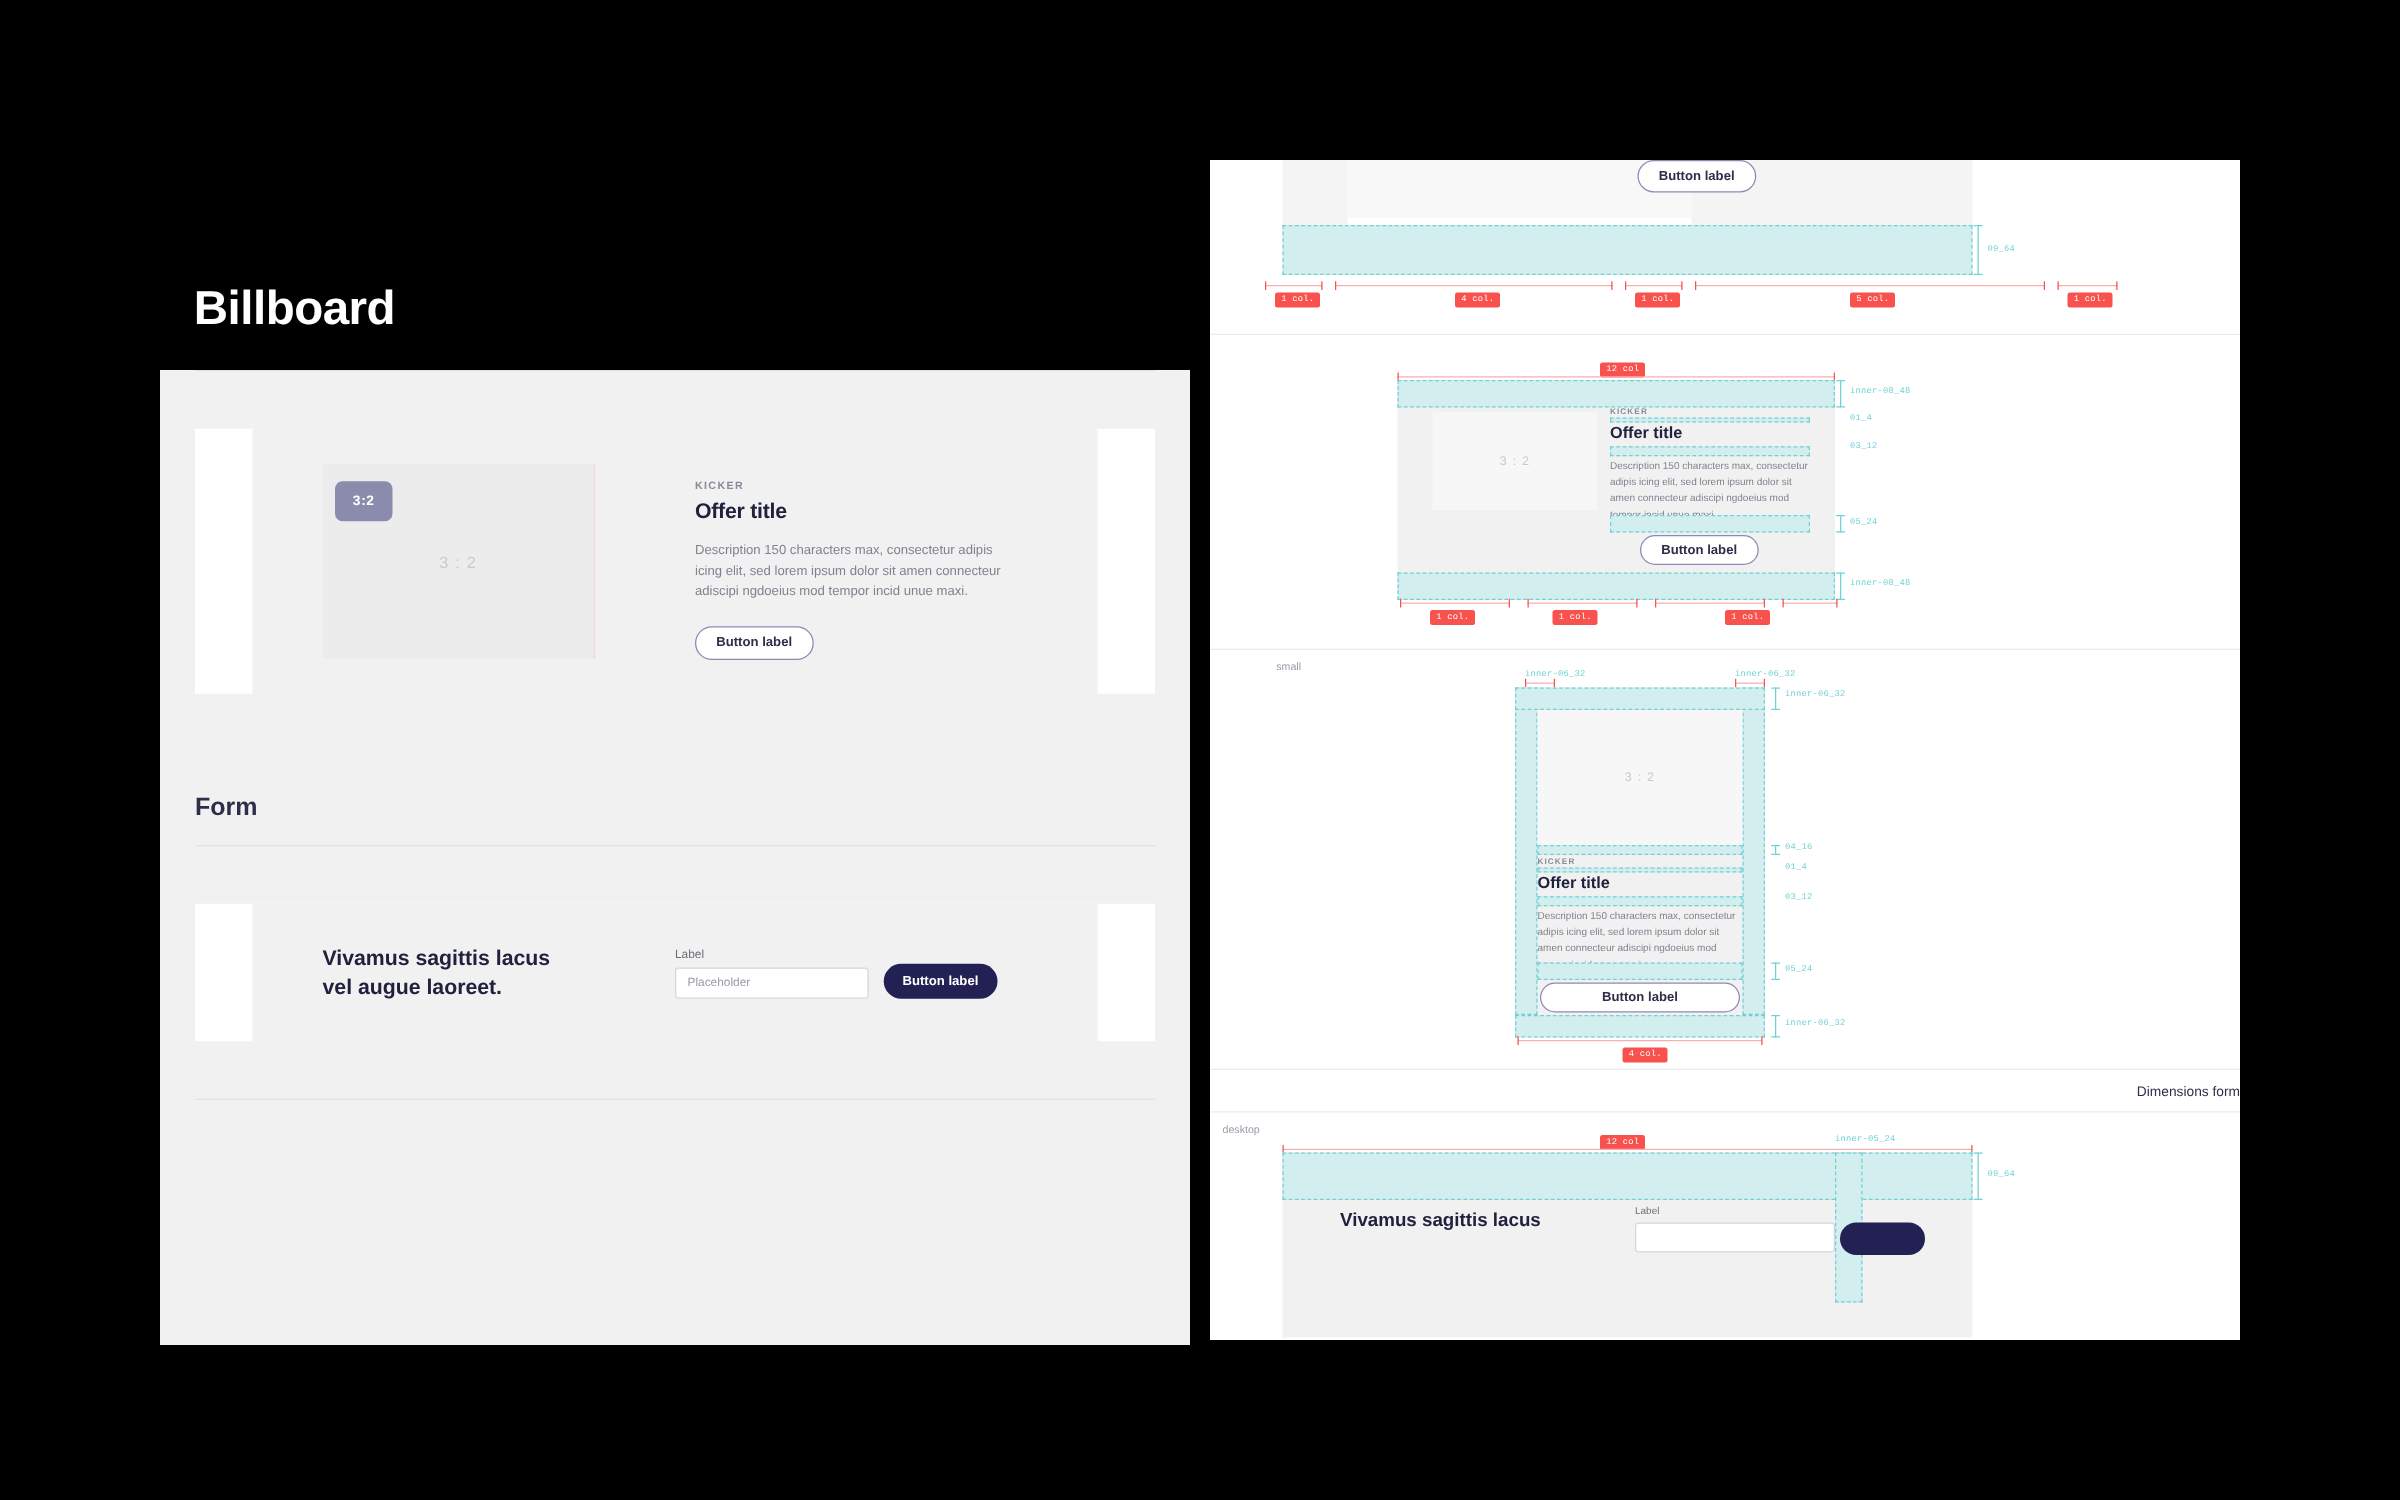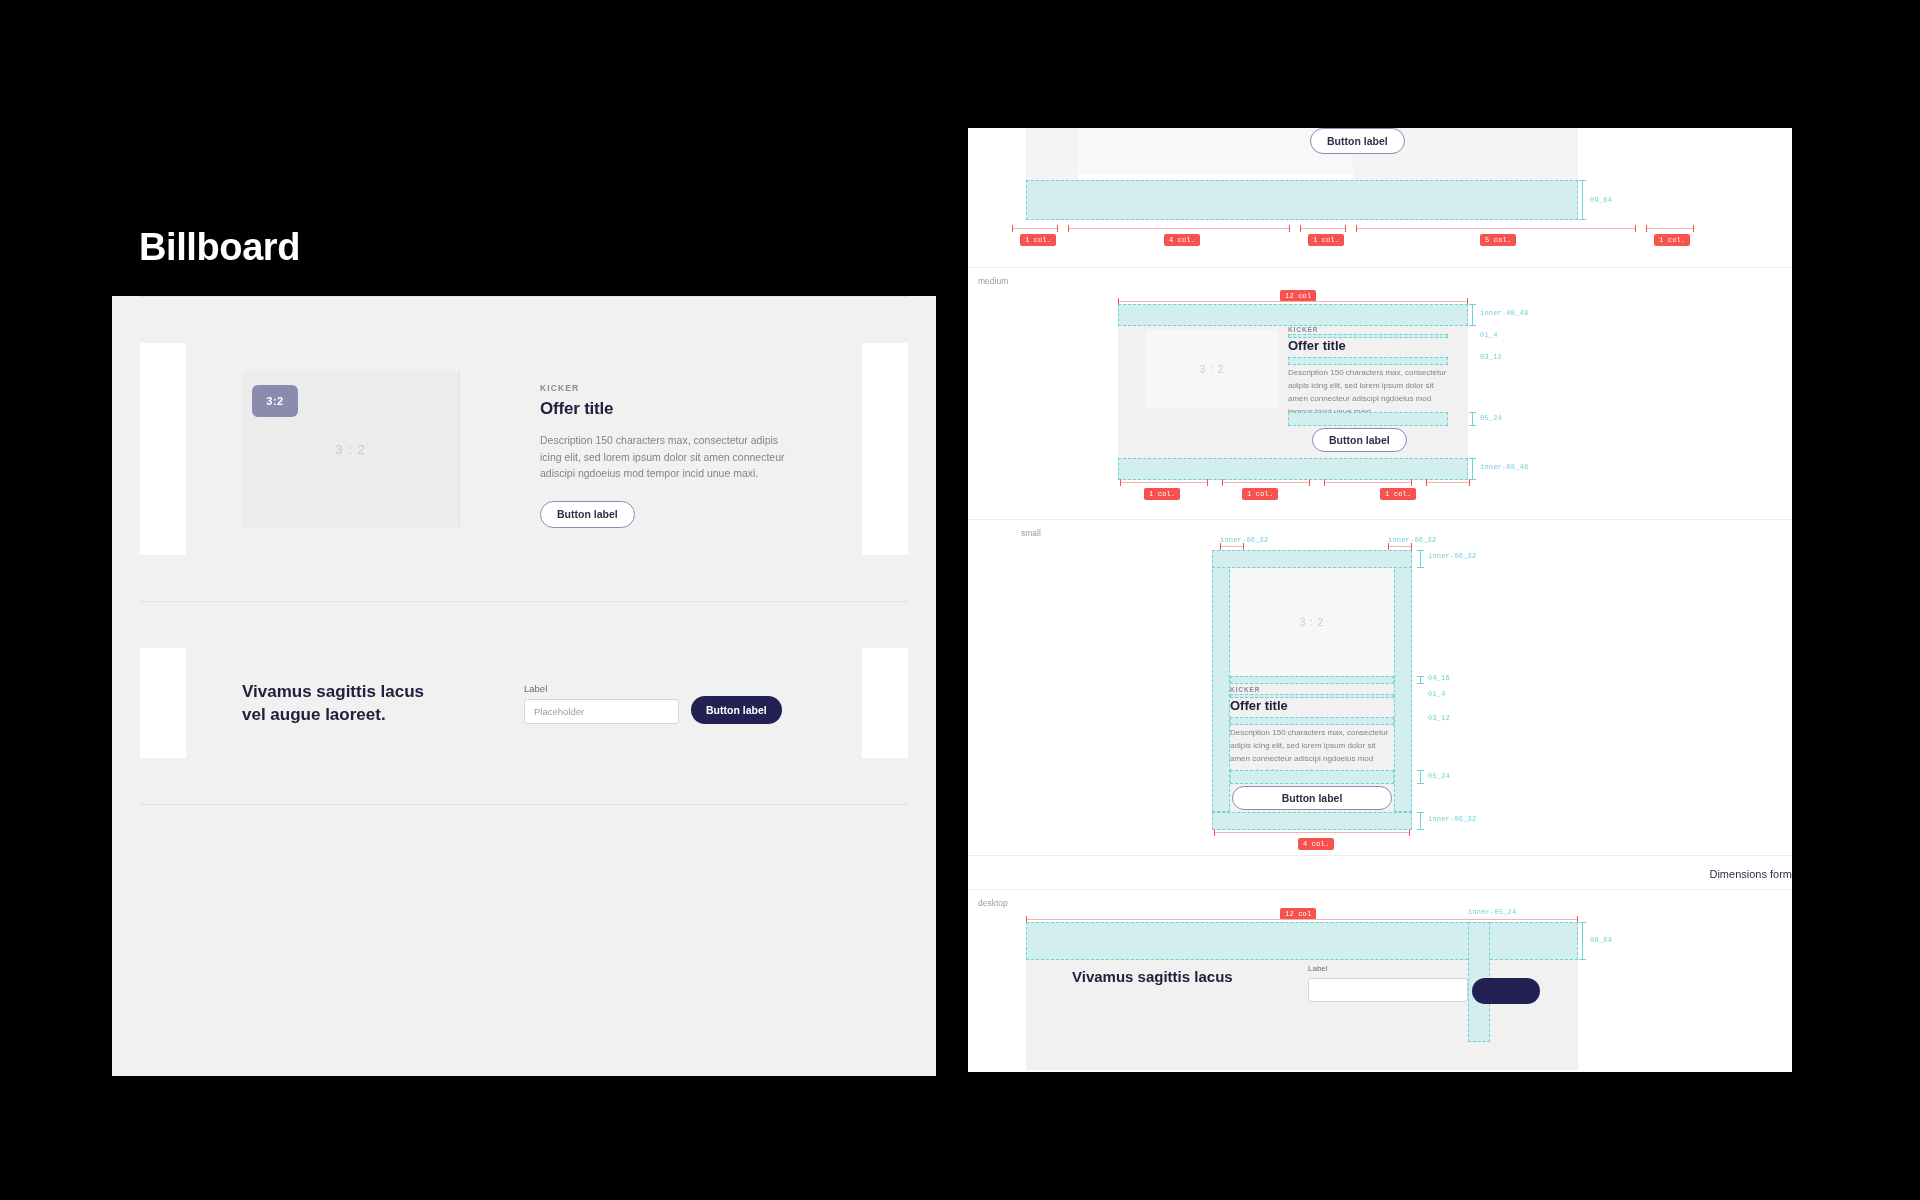--- a/index.html
+++ b/index.html
@@ -6,21 +6,21 @@
   html, body {
     width: 1920px; height: 1200px;
     background: #000000;
     font-family: "Liberation Sans", sans-serif;
     overflow: hidden;
   }
   .stage { position: relative; width: 1920px; height: 1200px; background: #000; }
 
   
   .left-panel {
-    position: absolute; left: 112px; top: 0px; width: 824px; height: 1076px;
+    position: absolute; left: 128px; top: 0px; width: 824px; height: 1076px;
   }
   .page-title {
     position: absolute; left: 27px; top: 228px;
     font-size: 38px; font-weight: bold; color: #ffffff;
     letter-spacing: -0.4px; line-height: 1;
   }
   .grid-icon {
     position: absolute; left: 880px; top: 232px; width: 40px; height: 40px;
   }
   .doc-surface {
@@ -234,20 +234,23 @@
           </div>
           <div class="bb-content">
             <div class="kicker">KICKER</div>
             <div class="offer-title">Offer title</div>
             <div class="offer-desc">Description 150 characters max, consectetur adipis icing elit, sed lorem ipsum dolor sit amen connecteur adiscipi ngdoeius mod tempor incid unue maxi.</div>
             <button class="btn-outline">Button label</button>
           </div>
         </div>
       </div>
 
+      <div class="section-head">
+        <div class="section-title">Form</div>
+      </div>
       <div class="section-rule"></div>
       <div class="section-body">
         <div class="billboard-form">
           <div class="form-heading">
             <span>Vivamus sagittis lacus</span><br>
             <span>vel augue laoreet.</span>
           </div>
           <div class="form-fields">
             <div>
               <div class="field-label">Label</div>
@@ -283,21 +286,20 @@
       <div class="redline" style="left:678px; top:100px; width:48px;"></div>
 
       <div class="col-badge" style="left:52px; top:106px;">1 col.</div>
       <div class="col-badge" style="left:196px; top:106px;">4 col.</div>
       <div class="col-badge" style="left:340px; top:106px;">1 col.</div>
       <div class="col-badge" style="left:512px; top:106px;">5 col.</div>
       <div class="col-badge" style="left:686px; top:106px;">1 col.</div>
     </div>
 
     <div class="spec-block" style="height:252px;">
-      <div class="spec-label">medium</div>
 
       <div class="col-badge" style="left:312px; top:22px;">12 col</div>
       <div class="redline" style="left:150px; top:33px; width:350px;"></div>
 
       <div class="spec-card" style="left:150px; top:36px; width:350px; height:170px;"></div>
 
       <div class="teal-fill" style="left:150px; top:36px; width:350px; height:22px;"></div>
       <div class="tealbar" style="left:504px; top:36px; height:22px;"></div>
       <div class="tok" style="left:512px; top:41px;">inner-08_48</div>
 

